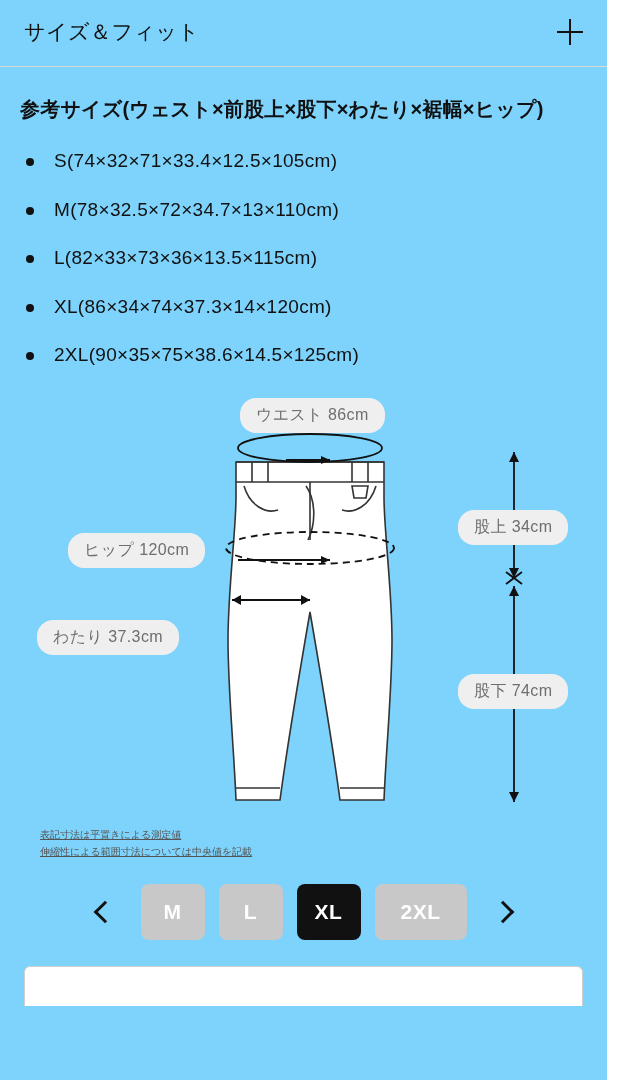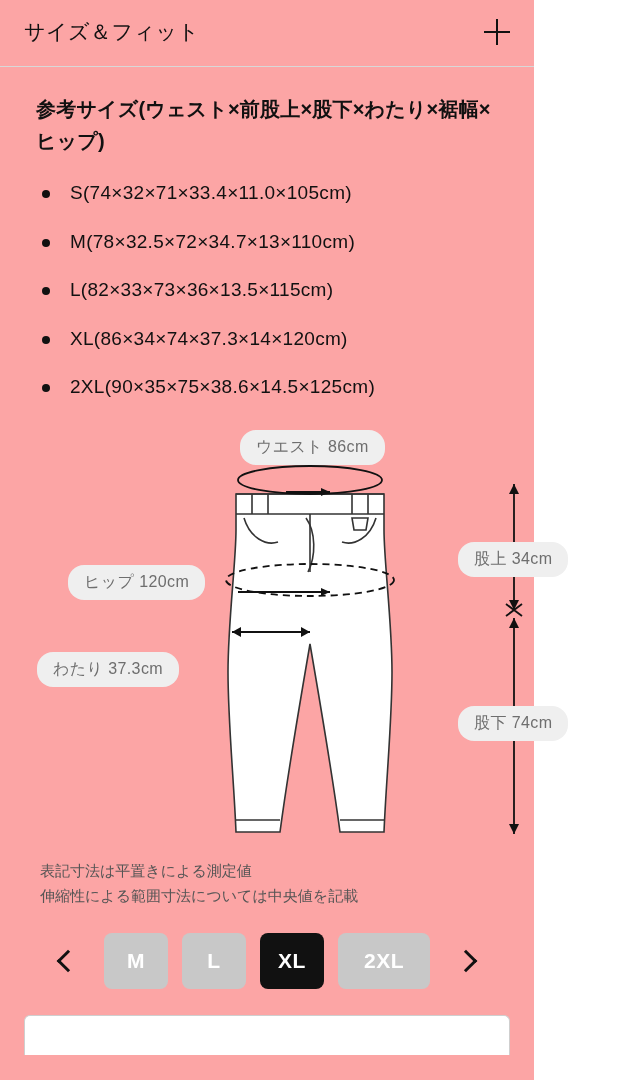--- a/index.html
+++ b/index.html
@@ -6,23 +6,23 @@
   html, body {
     width: 634px;
     height: 1080px;
     background: #ffffff;
     font-family: "Liberation Sans", "DejaVu Sans", sans-serif;
     color: #111111;
     overflow: hidden;
   }
   .page {
     position: relative;
-    width: 534px;
+    width: 607px;
     height: 1080px;
-    background: #fca5a5;
+    background: #7dd3fc;
   }
 
   
   .section-header {
     display: flex;
     align-items: center;
     justify-content: space-between;
     padding: 18px 24px 20px 24px;
     border-bottom: 1px solid #d8d8d8;
   }
@@ -41,21 +41,21 @@
   .plus-icon::before,
   .plus-icon::after {
     content: "";
     position: absolute;
     background: #111;
   }
   .plus-icon::before { left: 0; top: 12px; width: 26px; height: 2px; }
   .plus-icon::after  { top: 0; left: 12px; height: 26px; width: 2px; }
 
   
-  .body-wrap { padding: 26px 24px 0 36px; }
+  .body-wrap { padding: 26px 24px 0 20px; }
 
   .spec-heading {
     font-size: 20px;
     font-weight: bold;
     line-height: 1.6;
     color: #111;
     letter-spacing: 0.2px;
   }
 
   ul.size-list {
@@ -104,23 +104,24 @@
   }
   .tag-waist { left: 240px; top: 8px; text-align: right; }
   .tag-hip   { left: 68px;  top: 143px; }
   .tag-watari{ left: 37px;  top: 230px; }
   .tag-rise  { left: 458px; top: 120px; }
   .tag-inseam{ left: 458px; top: 284px; }
 
   
   .footnote {
     padding: 6px 32px 0 40px;
-    font-size: 15px;
+    font-size: 10px;
     line-height: 1.7;
     color: #555;
+    text-decoration: underline;
   }
 
   
   .size-selector {
     display: flex;
     align-items: center;
     justify-content: center;
     gap: 14px;
     padding: 24px 20px 16px 20px;
   }
@@ -183,21 +184,21 @@
 
   <div class="section-header">
     <div class="section-title">サイズ＆フィット</div>
     <div class="plus-icon"></div>
   </div>
 
   <div class="body-wrap">
     <div class="spec-heading">参考サイズ(ウェスト×前股上×股下×わたり×裾幅×ヒップ)</div>
 
     <ul class="size-list">
-      <li>S(74×32×71×33.4×11.0×105cm)</li>
+      <li>S(74×32×71×33.4×12.5×105cm)</li>
       <li>M(78×32.5×72×34.7×13×110cm)</li>
       <li>L(82×33×73×36×13.5×115cm)</li>
       <li>XL(86×34×74×37.3×14×120cm)</li>
       <li>2XL(90×35×75×38.6×14.5×125cm)</li>
     </ul>
   </div>
 
   <div class="diagram">
 
     <svg width="634" height="430" viewBox="0 0 634 430">

